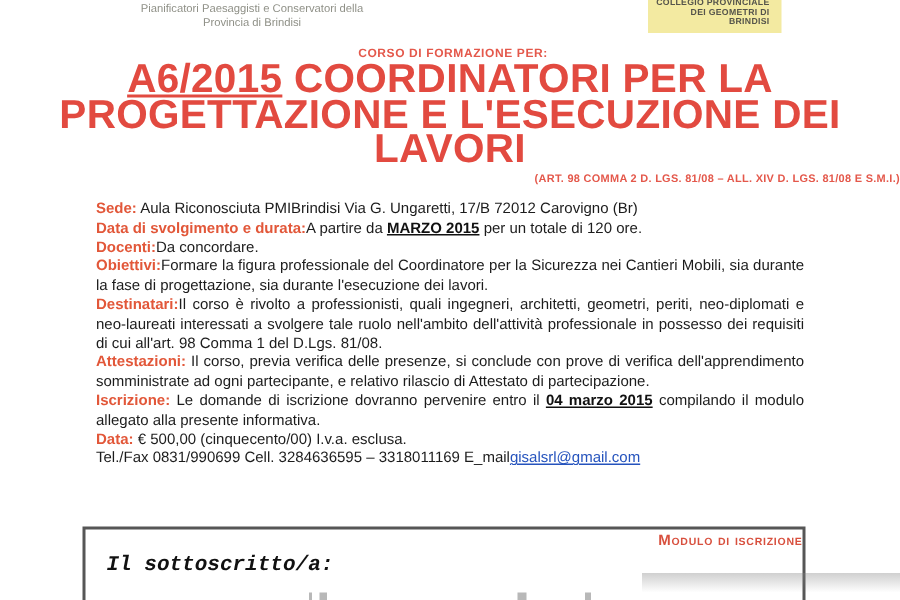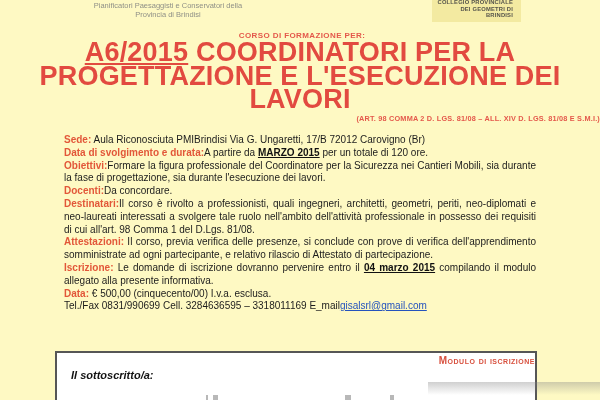--- a/index.html
+++ b/index.html
@@ -1,20 +1,20 @@
 <!DOCTYPE html>
 <html><head>
 <meta charset="utf-8">
 <style>
   * { box-sizing: border-box; margin: 0; padding: 0; }
   html, body { background: #e8e8e8; }
   .page {
     position: relative;
     width: 600px; height: 400px;
-    background: #fef9c3;
+    background: #ffffff;
     overflow: hidden;
     font-family: "Liberation Sans", sans-serif;
     color: #1c1c1c;
   }
   
   .org {
     position: absolute; left: 28px; top: 1px; width: 280px;
     text-align: center; font-size: 7.5px; line-height: 9px; color: #8f9087;
   }
   .badge {
@@ -56,22 +56,22 @@
   
   .formbox {
     position: absolute; left: 55px; top: 351px; width: 482px; height: 60px;
     border: 2px solid #565656; background: #fff;
   }
   .form-title {
     text-align: right; font-variant: small-caps; font-weight: bold;
     color: #d8503e; font-size: 10px; letter-spacing: .5px; margin-top: 2px;
   }
   .subscriber {
-    font-weight: bold; font-style: italic; font-size: 11px;
-    margin: 3px 0 0 14px; color: #111;
+    font-weight: bold; font-style: italic; font-size: 14px;
+    margin: 3px 0 0 14px; color: #111; font-family: Liberation Mono, monospace;
   }
   .fields {
     display: flex; 
     margin: 17px 14px 0 14px; font-size: 9.5px; color: #111;
   }
   .fields .flabel { flex: 0 0 auto; }
   .ul1 { flex: 0 0 140px; border-bottom: 1px solid #2a2a2a; height: 10px; }
   .ul2 { flex: 1 1 auto; border-bottom: 1px solid #2a2a2a; height: 10px; }
   
   .artifact { position: absolute; background: #7d7d7d; opacity: .55; }
@@ -106,22 +106,22 @@
   <div class="title">
     <div><span class="code">A6/2015</span><span> COORDINATORI PER LA</span></div>
     <div>PROGETTAZIONE E L'ESECUZIONE DEI</div>
     <div>LAVORI</div>
   </div>
   <div class="law">(ART. 98 COMMA 2 D. LGS. 81/08 – ALL. XIV D. LGS. 81/08 E S.M.I.)</div>
 
   <div class="bodytext">
     <p><span class="lb">Sede:</span><span> Aula Riconosciuta PMIBrindisi Via G. Ungaretti, 17/B 72012 Carovigno (Br)</span></p>
     <p><span class="lb">Data di svolgimento e durata:</span><span>A partire da </span><span class="emx">MARZO 2015</span><span> per un totale di 120 ore.</span></p>
+    <p><span class="lb">Docenti:</span><span>Da concordare.</span></p>
     <p><span class="lb">Obiettivi:</span><span>Formare la figura professionale del Coordinatore per la Sicurezza nei Cantieri Mobili, sia durante la fase di progettazione, sia durante l'esecuzione dei lavori.</span></p>
-    <p><span class="lb">Docenti:</span><span>Da concordare.</span></p>
     <p><span class="lb">Destinatari:</span><span>Il corso è rivolto a professionisti, quali ingegneri, architetti, geometri, periti, neo-diplomati e neo-laureati interessati a svolgere tale ruolo nell'ambito dell'attività professionale in possesso dei requisiti di cui all'art. 98 Comma 1 del D.Lgs. 81/08.</span></p>
     <p><span class="lb">Attestazioni:</span><span> Il corso, previa verifica delle presenze, si conclude con prove di verifica dell'apprendimento somministrate ad ogni partecipante, e relativo rilascio di Attestato di partecipazione.</span></p>
     <p><span class="lb">Iscrizione:</span><span> Le domande di iscrizione dovranno pervenire entro il </span><span class="emx">04 marzo 2015</span><span> compilando il modulo allegato alla presente informativa.</span></p>
     <p><span class="lb">Data:</span><span> € 500,00 (cinquecento/00) I.v.a. esclusa.</span></p>
     <p><span>Tel./Fax 0831/990699 Cell. 3284636595 – 3318011169 E_mail</span><a class="mail">gisalsrl@gmail.com</a></p>
   </div>
 
   <div class="formbox">
     <div class="form-title">Modulo di iscrizione</div>
     <div class="subscriber">Il sottoscritto/a:</div>

